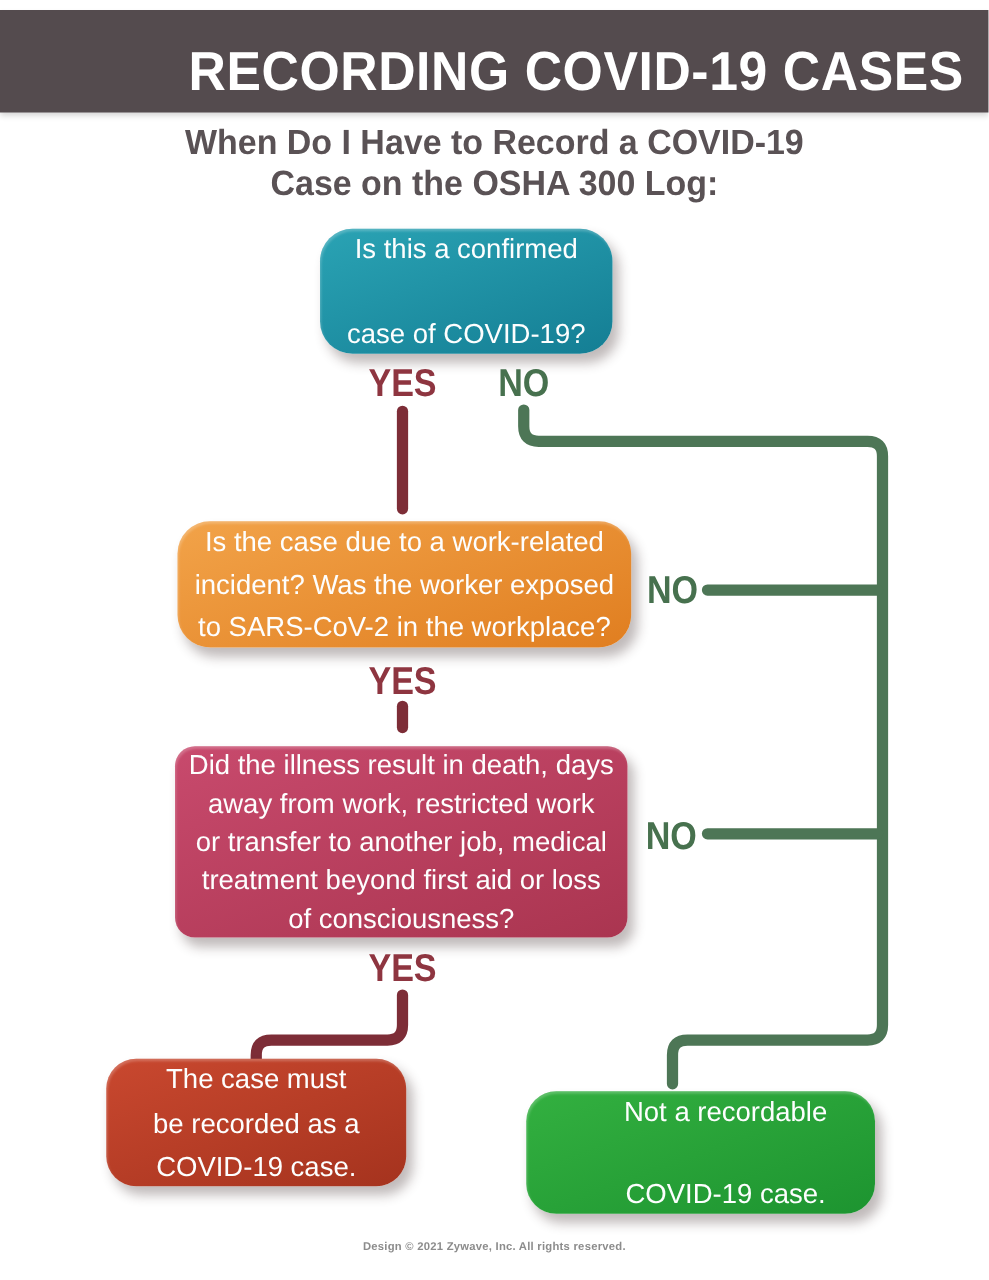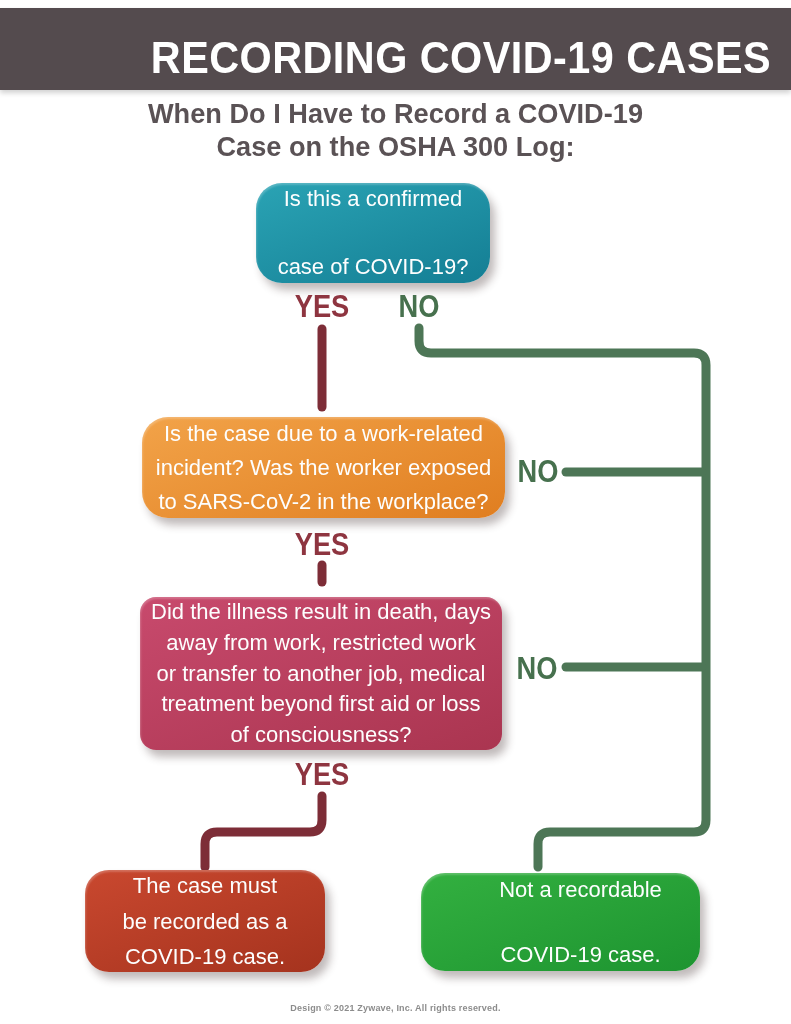--- a/index.html
+++ b/index.html
@@ -39,42 +39,42 @@
     color:#fdfefe;text-align:center;font-size:22px;
     box-shadow:5px 7px 9px rgba(45,25,25,.30), inset 1px 2px 2px rgba(255,255,255,.22);
   }
   .box span{display:block;white-space:nowrap;}
   #box-q1{left:256px;top:183px;width:234px;height:100px;border-radius:26px;
     background:linear-gradient(160deg,#2aa3b4,#147e94);line-height:32px;}
   #box-q2{left:142px;top:417px;width:363px;height:101px;border-radius:26px;
     background:linear-gradient(160deg,#f2a349,#e07e20);line-height:33px;}
   #box-q3{left:140px;top:597px;width:362px;height:153px;border-radius:16px;
     background:linear-gradient(160deg,#c84a6d,#aa3550);line-height:30px;}
-  #box-r1{left:85px;top:870px;width:240px;height:102px;border-radius:24px;
+  #box-r1{left:85px;top:847px;width:240px;height:102px;border-radius:24px;
     background:linear-gradient(160deg,#c9482f,#a5331e);line-height:31px;}
   #box-r2{left:421px;top:873px;width:239px;height:98px;border-radius:24px;
     background:linear-gradient(160deg,#33b040,#1d9430);line-height:33px;padding-left:40px;}
   
   .flow-label{
     position:absolute;width:100px;text-align:center;
     font-size:31px;font-weight:800;line-height:31px;white-space:nowrap;
     transform:scaleX(.88);transform-origin:center top;
   }
   .flow-label.yes{color:#8e3540;}
   .flow-label.no{color:#47714e;}
   #label-yes1{left:272px;top:291px;}
   #label-no1 {left:369px;top:291px;}
   #label-no2 {left:488px;top:456px;}
   #label-yes2{left:272px;top:529px;}
   #label-no3 {left:487px;top:653px;}
   #label-yes3{left:272px;top:759px;}
   
   #footer{
     position:absolute;left:0;top:992px;width:791px;text-align:center;
-    font-size:9px;font-weight:600;color:#8c8c8c;letter-spacing:.2px;margin-top:11px;
+    font-size:9px;font-weight:600;color:#8c8c8c;letter-spacing:.2px;
   }
 </style>
 </head>
 <body>
 
 <div id="page">
 
   <svg id="connectors" width="791" height="1024" viewBox="0 0 791 1024">
 
     <path d="M322 329 L322 407" fill="none" stroke-width="9" stroke-linecap="round" stroke="#7d2d37"></path>

